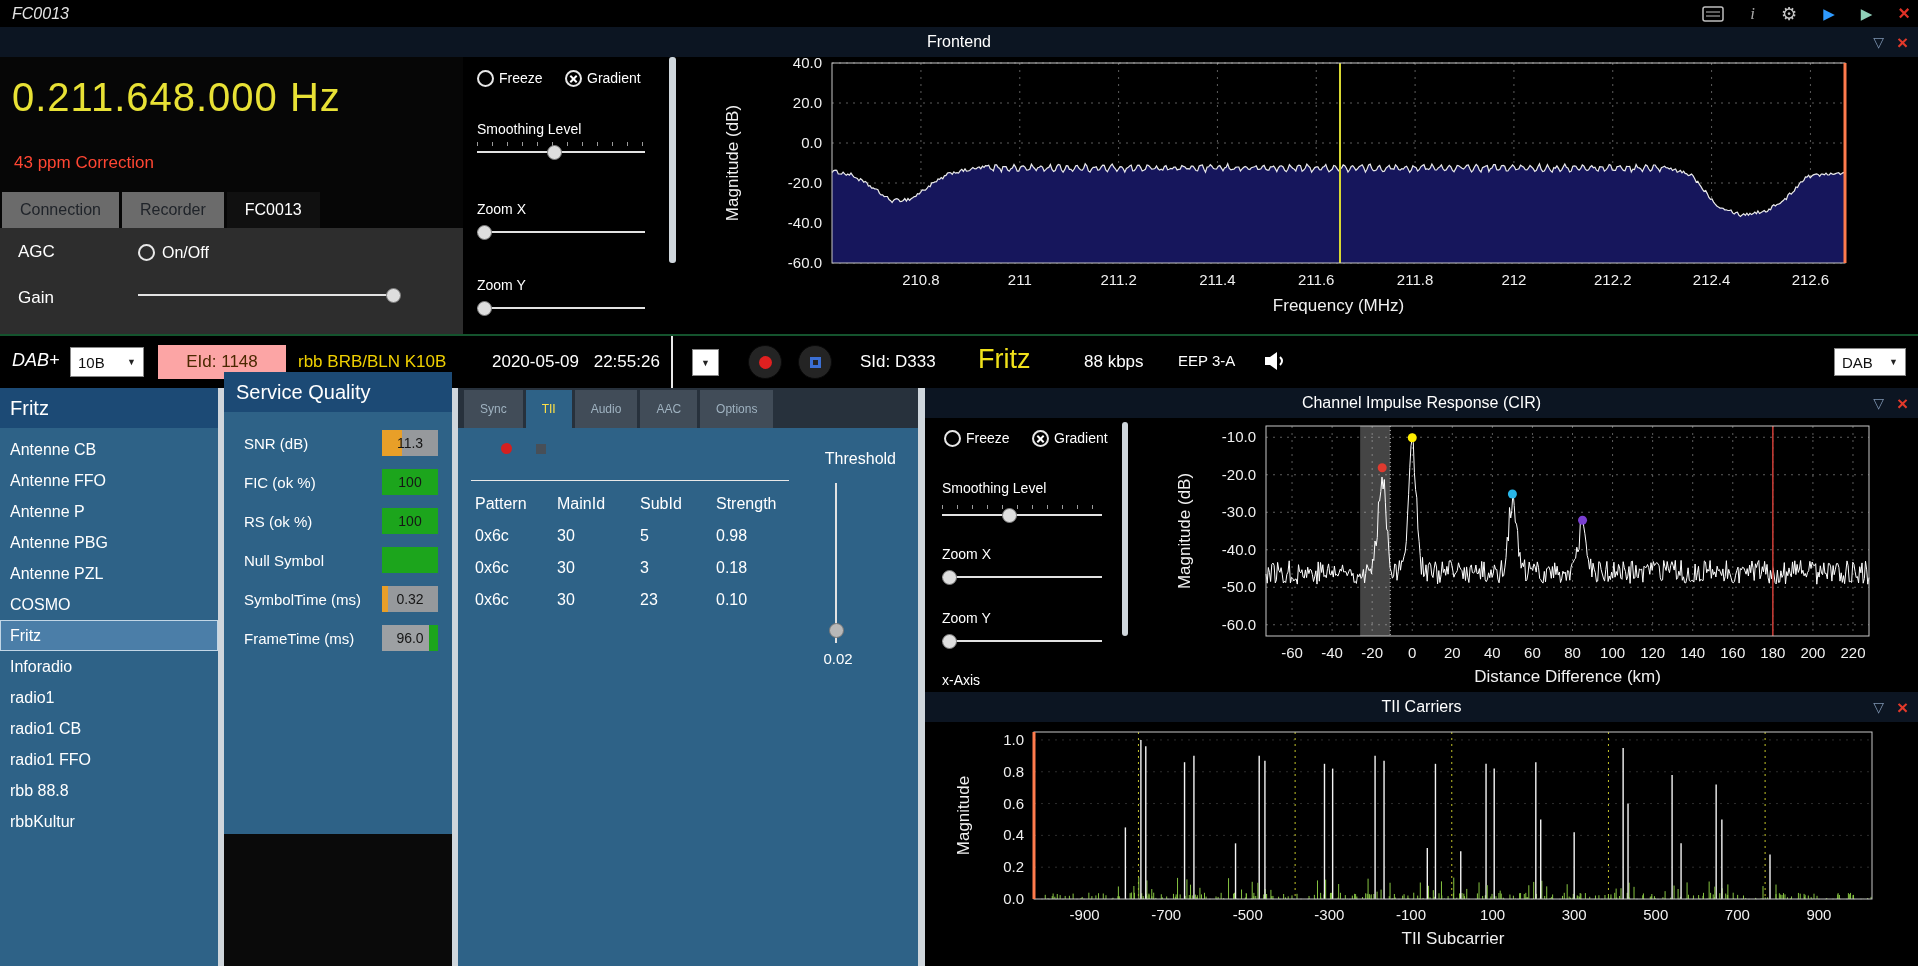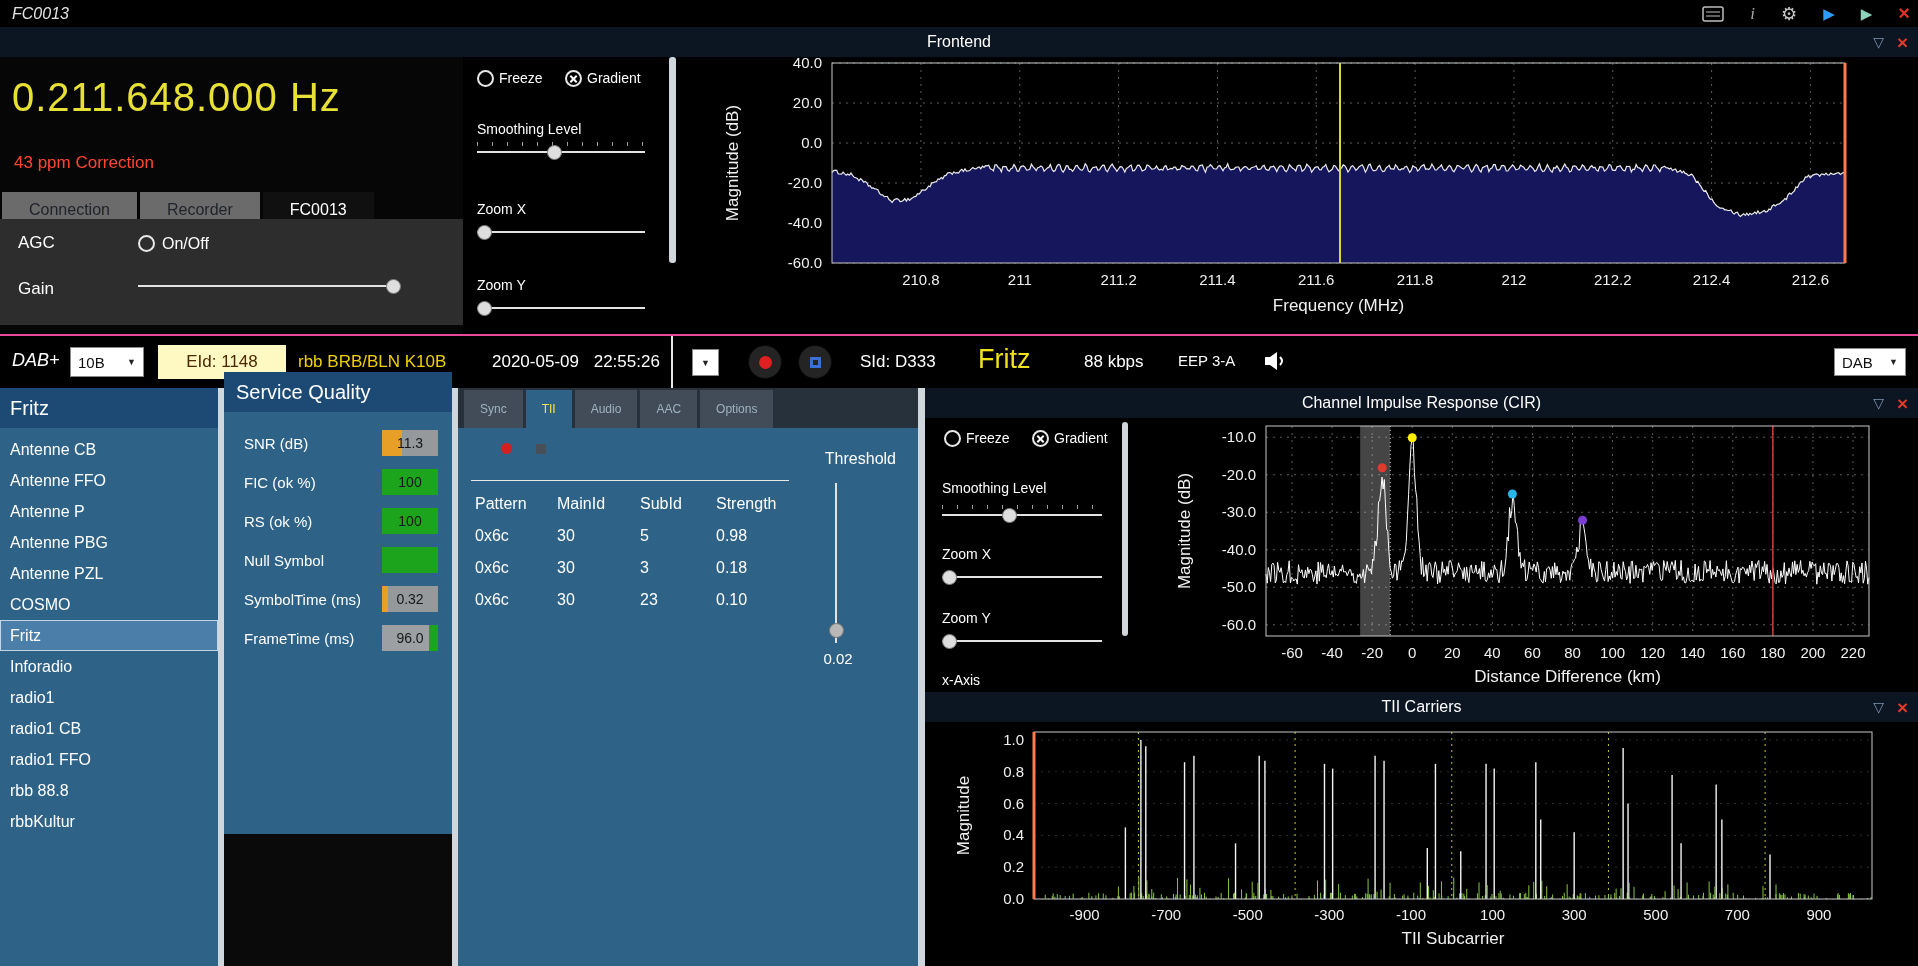--- a/index.html
+++ b/index.html
@@ -20,44 +20,44 @@
   .phead{position:absolute;background:#0c1522;color:#fff;display:flex;align-items:center;justify-content:center;font-size:16px}
   .ph-collapse{position:absolute;right:34px;top:50%;transform:translateY(-50%);color:#7e95b2;font-size:14px;cursor:pointer}
   .ph-close{position:absolute;right:10px;top:50%;transform:translateY(-50%);color:#e2392a;font-size:19px;font-weight:bold;cursor:pointer;line-height:1}
 
   
   #frontend-body{position:absolute;left:0;top:57px;width:1918px;height:277px;background:#000}
   #freq-panel{position:absolute;left:0;top:0;width:463px;height:277px;background:#060606}
   #freq{position:absolute;left:12px;top:18px;font-size:40px;color:#e8e135;letter-spacing:1px;white-space:nowrap}
   #correction{position:absolute;left:14px;top:96px;font-size:17px;color:#ff4633}
   #fe-tabstrip{position:absolute;left:2px;top:135px;height:36px;display:flex;gap:3px}
-  .ftab{padding:0 27px;line-height:36px;font-size:16px;background:#6b6b6b;color:#20242a;cursor:pointer}
+  .ftab{padding:0 18px;line-height:36px;font-size:16px;background:#6b6b6b;color:#20242a;cursor:pointer}
   .ftab.act{background:#101010;color:#fff}
-  #fe-agc{position:absolute;left:0;top:162px;width:463px;height:106px;background:#2d2d2d}
+  #fe-agc{position:absolute;left:0;top:171px;width:463px;height:106px;background:#2d2d2d}
 
   .radio{display:inline-block;width:13px;height:13px;border:2px solid #e8e8e8;border-radius:50%;background:transparent;position:relative;vertical-align:middle;box-sizing:content-box}
   .radio.sel::before,.radio.sel::after{content:"";position:absolute;left:2px;top:6px;width:9px;height:2px;background:#fff}
   .radio.sel::before{transform:rotate(45deg)}
   .radio.sel::after{transform:rotate(-45deg)}
 
   .hslider{position:absolute;height:14px}
   .hslider .track{position:absolute;left:0;right:0;top:6px;height:2px;background:#e2e2e2}
   .hslider .knob{position:absolute;top:0;width:13px;height:13px;border-radius:50%;background:#dedede;border:1px solid #7a7a7a;cursor:pointer}
   .hslider .ticks{position:absolute;left:0;right:0;top:-3px;height:4px;background:repeating-linear-gradient(to right,#9a9a9a 0 1px,transparent 1px 15px)}
 
   #fe-controls{position:absolute;left:463px;top:0;width:206px;height:277px;background:#000}
   .ctl-label{position:absolute;font-size:14px;color:#fff;white-space:nowrap}
   .vscroll{position:absolute;width:7px;background:#cfd6dc;border-radius:3px}
 
   
-  #dab-bar{position:absolute;left:0;top:334px;width:1918px;height:54px;background:#000;border-top:2px solid #ec4899;box-sizing:border-box}
+  #dab-bar{position:absolute;left:0;top:334px;width:1918px;height:54px;background:#000;border-top:2px solid #14532d;box-sizing:border-box}
   #dab-bar .itm{position:absolute;white-space:nowrap}
   .dd{background:#fff;color:#111;display:flex;align-items:center;justify-content:space-between;padding:0 7px;font-size:15px;border:1px solid #888;box-sizing:border-box;cursor:pointer}
   .dd .chev{font-size:9px;color:#222;margin-left:8px}
-  #eid-badge{background:#fef9c3;color:#4a2800;font-size:17px;display:flex;align-items:center;justify-content:center}
+  #eid-badge{background:#fca5a5;color:#4a2800;font-size:17px;display:flex;align-items:center;justify-content:center}
   .cbtn{width:34px;height:34px;border-radius:50%;background:#242424;border:1px solid #090909;display:flex;align-items:center;justify-content:center;cursor:pointer;box-sizing:border-box}
   .rec-dot{width:13px;height:13px;border-radius:50%;background:#e02020}
   .stop-sq{width:11px;height:11px;border:3px solid #3b6fd4;box-sizing:border-box}
 
   
   .bluebg{background:#2e6287}
   .bluehdr{background:#1c4a75}
   #sidebar{position:absolute;left:0;top:388px;width:218px;height:578px}
   #sidebar-head{position:absolute;left:0;top:0;width:218px;height:40px;display:flex;align-items:center;padding-left:10px;box-sizing:border-box;font-size:20px}
   #sidebar-list{position:absolute;left:0;top:46px;width:218px}

